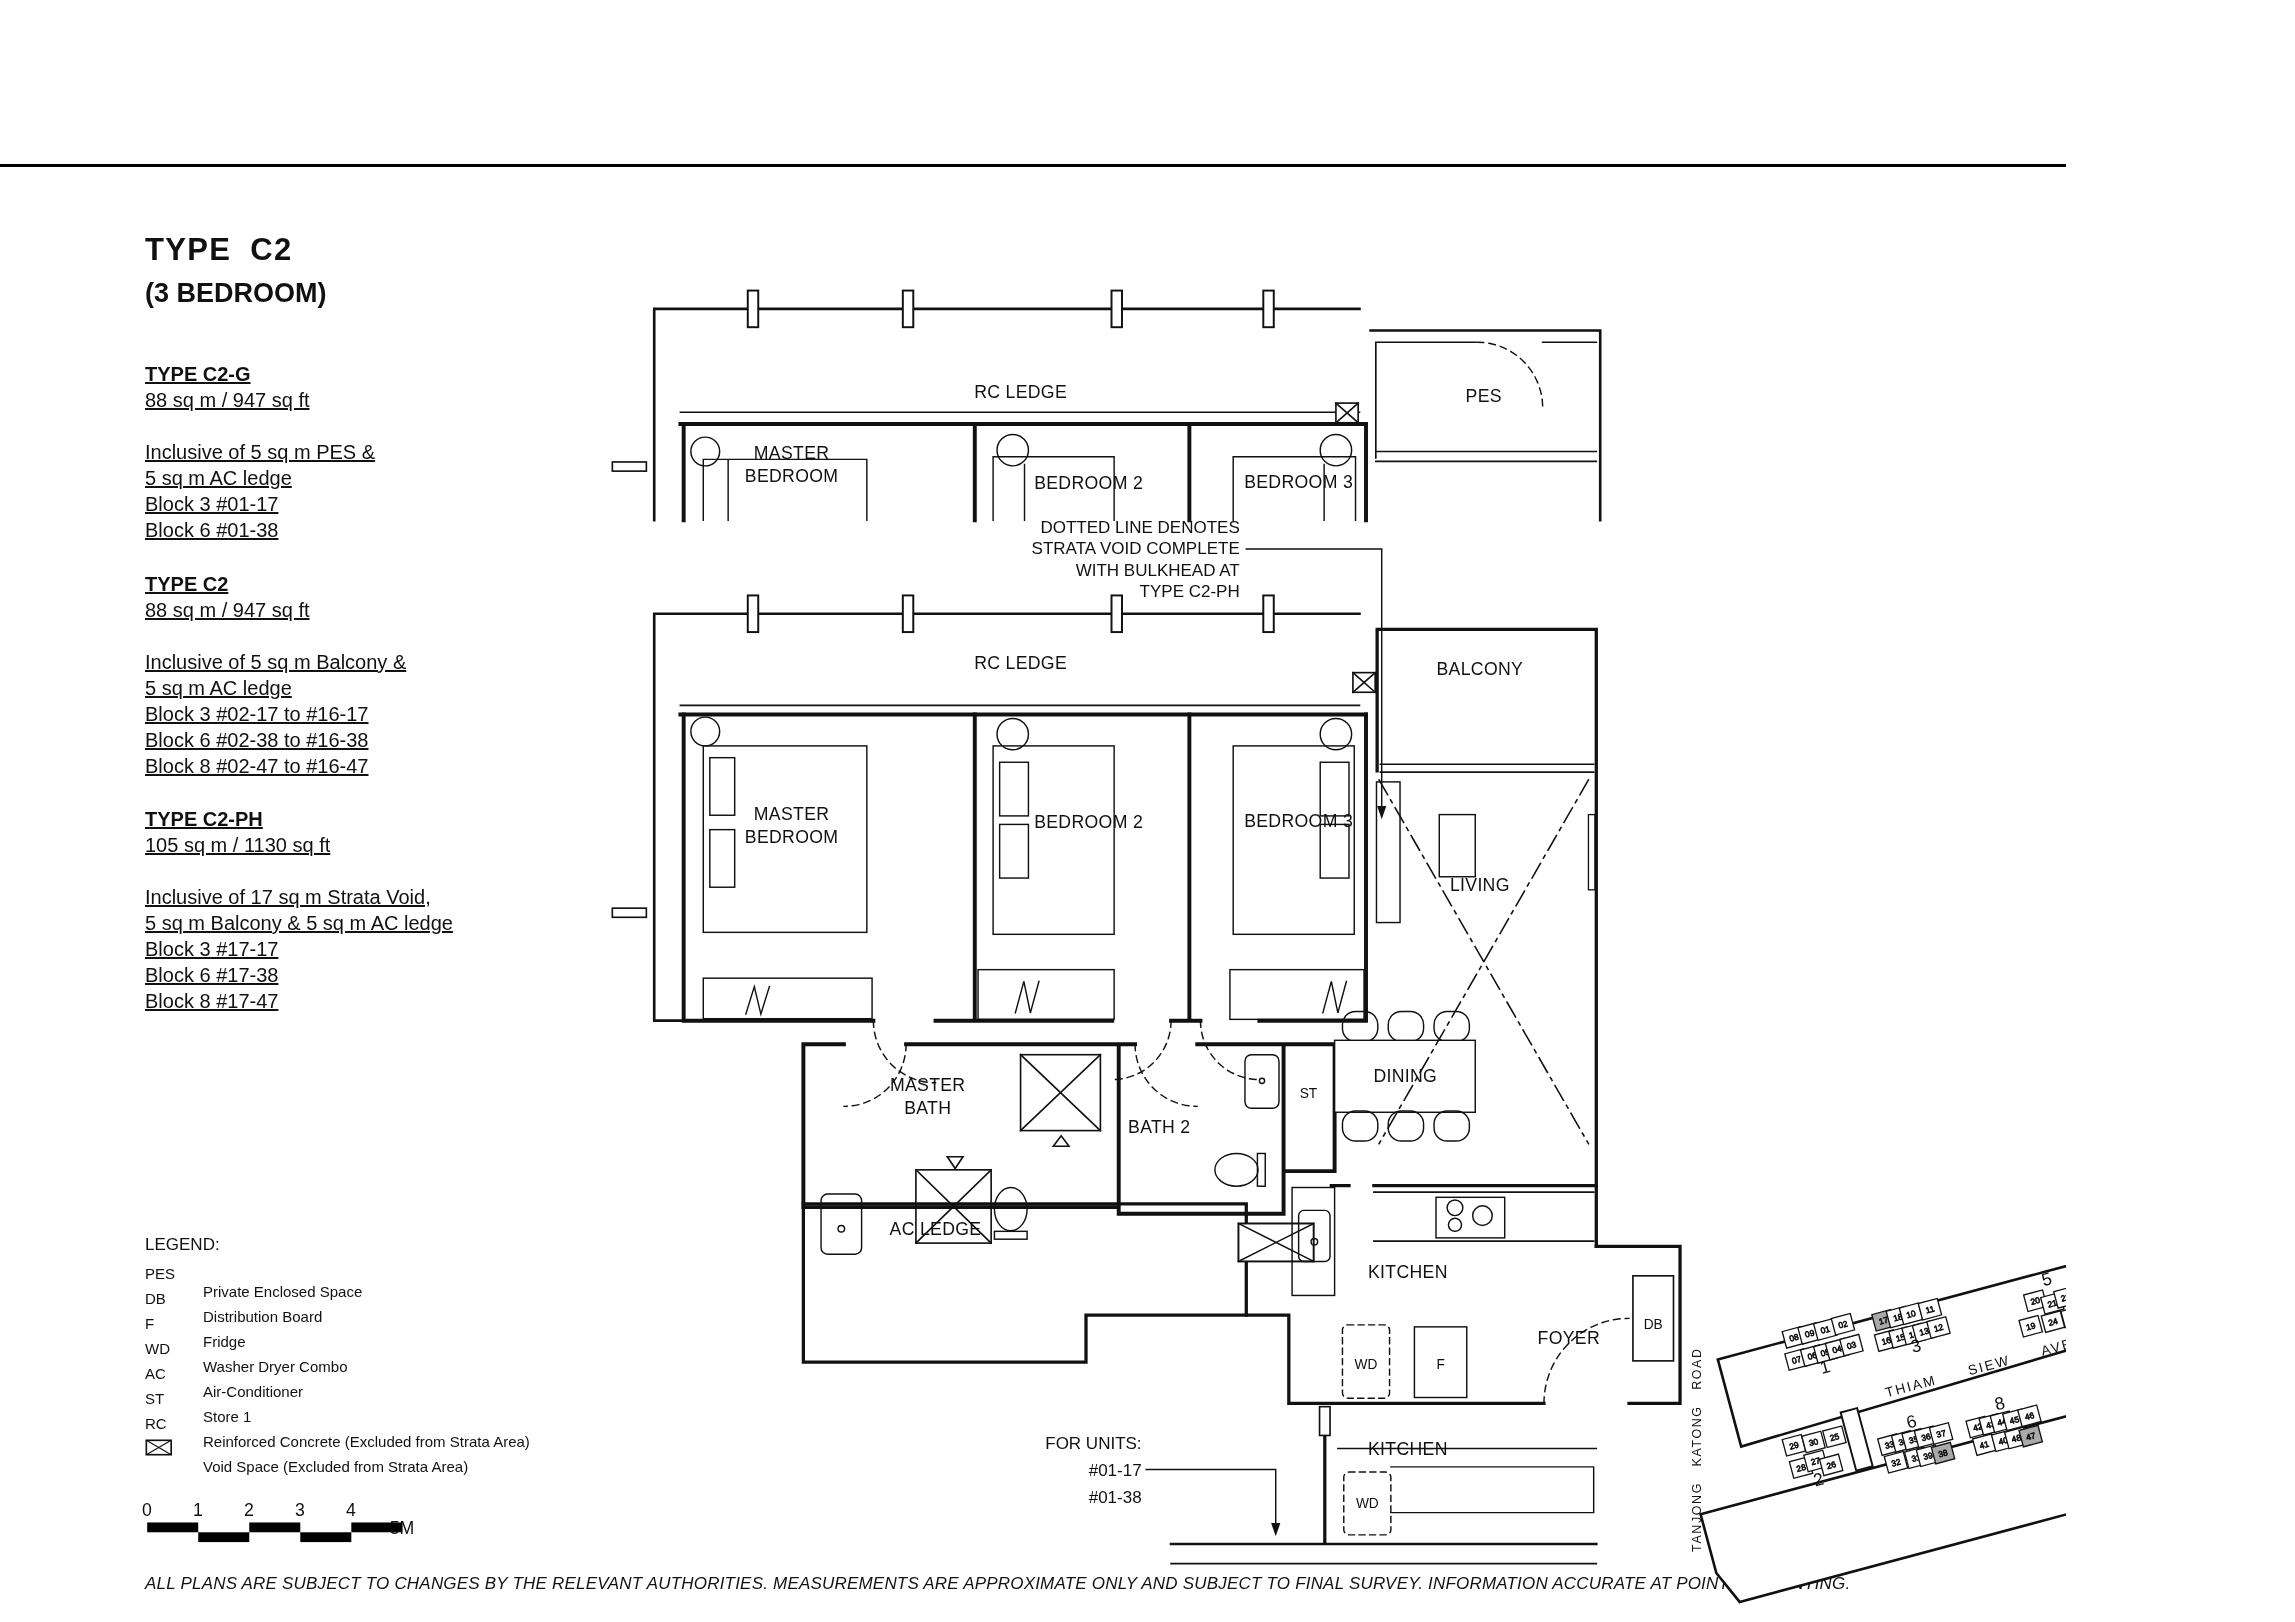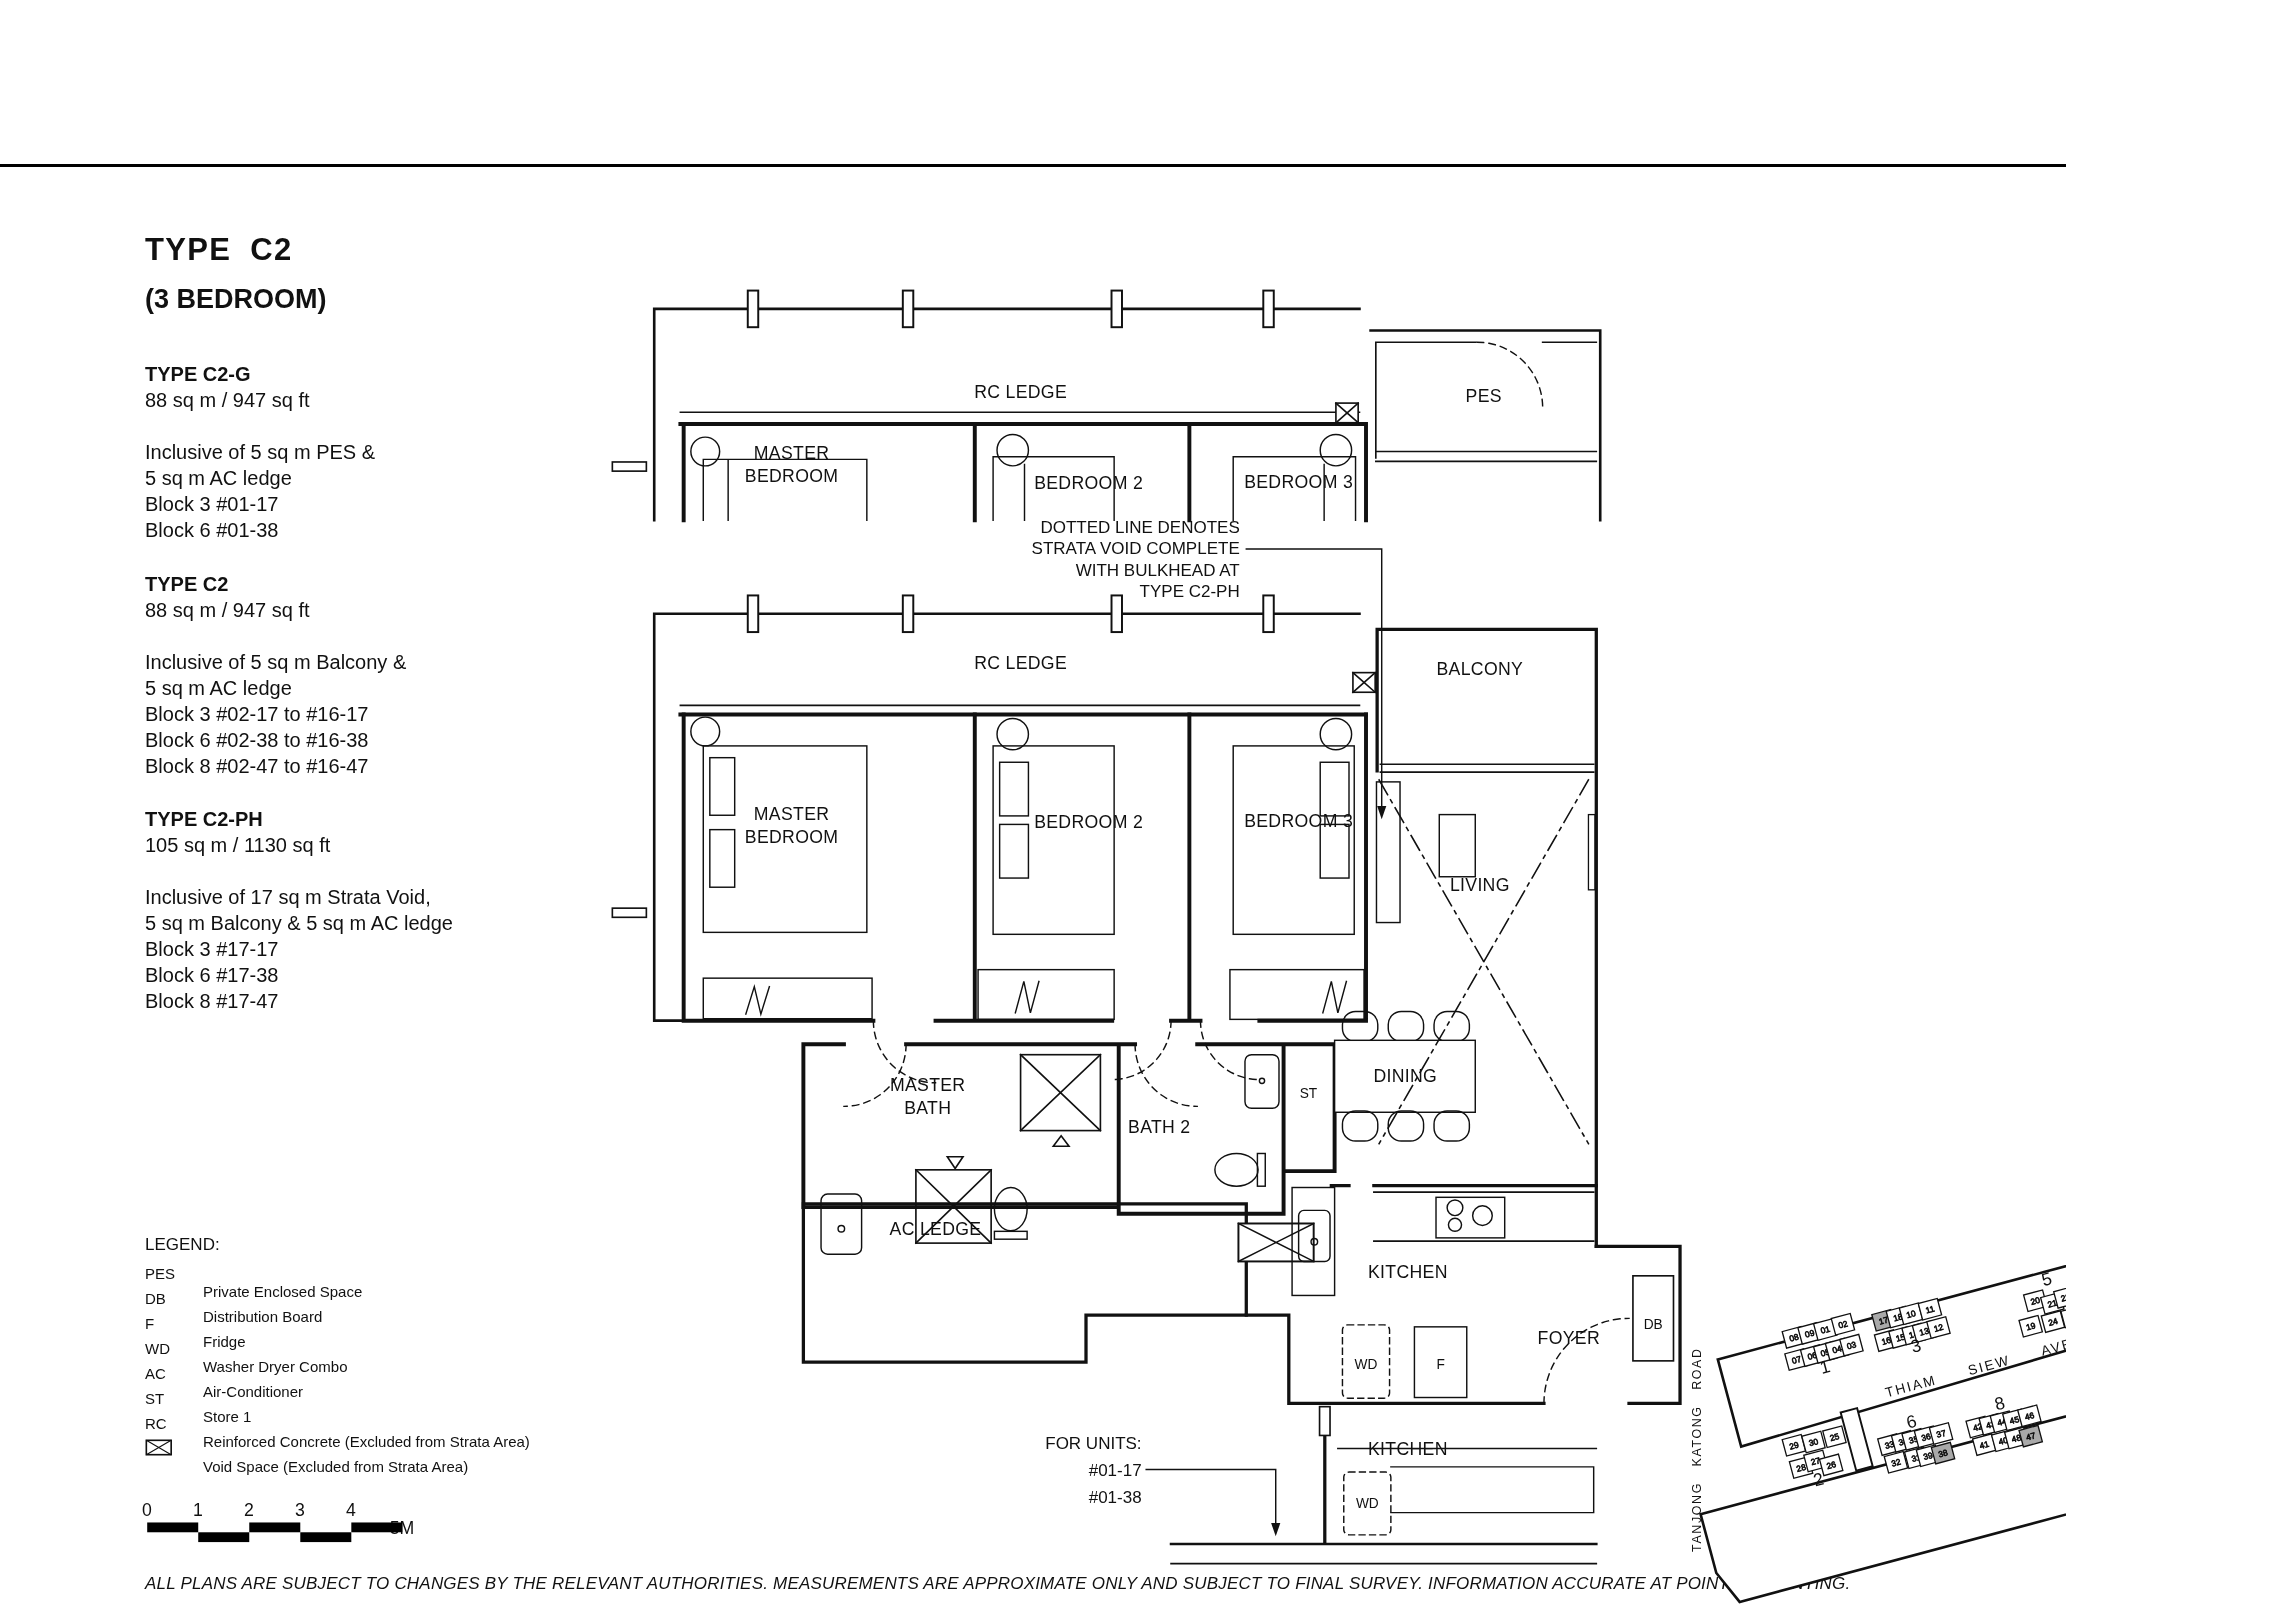--- a/index.html
+++ b/index.html
@@ -1,22 +1,22 @@
 <!DOCTYPE html>
 <html style="font-size:10.5px"><head>
 <meta charset="utf-8">
 <style>
   html,body{margin:0;padding:0;background:#fff;}
   #page{position:relative;width:2066px;height:1622px;background:#fff;overflow:hidden;
         font-family:"Liberation Sans", sans-serif;color:#111;}
   .topline{position:absolute;left:0;top:164px;width:2295px;height:3.3px;background:#000;}
   .title-block{position:absolute;left:145px;top:233px;}
   .main-title{font-size:31px;font-weight:bold;letter-spacing:1.3px;word-spacing:9.2px;line-height:33px;}
-  .sub-title{font-size:27px;font-weight:bold;margin-top:19px;line-height:29px;}
-  .variant{position:absolute;left:145px;font-size:20px;line-height:26px;white-space:nowrap;}
+  .sub-title{font-size:27px;font-weight:bold;margin-top:13px;line-height:29px;}
+  .variant{position:absolute;left:145px;font-size:20px;line-height:26px;white-space:nowrap;text-decoration:underline;}
   .v-name{font-weight:bold;}
   .v-spacer{height:26px;}
   #legend{position:absolute;left:145px;top:1235px;font-size:15px;}
   .l-head{font-size:17px;margin-bottom:6px;}
   .l-row{display:flex;align-items:center;height:25px;}
   .l-abbr{width:58px;flex:0 0 58px;}
   .l-desc{white-space:nowrap;margin-top:36px;}
   .scale-label{position:absolute;transform:translateX(-50%);font-size:17.7px;top:1500px;}
   .disclaimer{position:absolute;left:145px;top:1574px;font-size:17px;font-style:italic;
               letter-spacing:0.2px;white-space:nowrap;}

